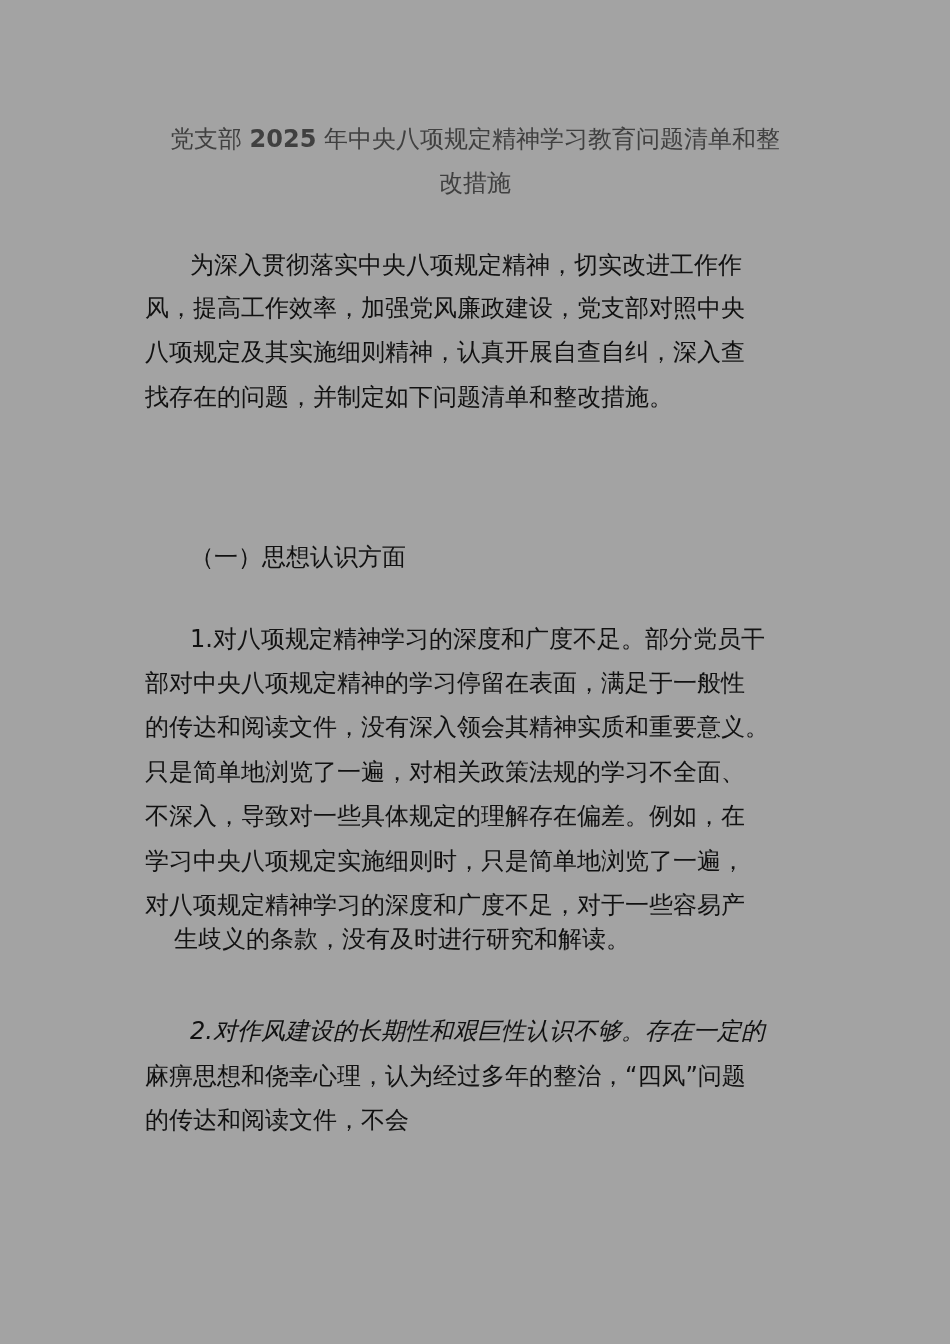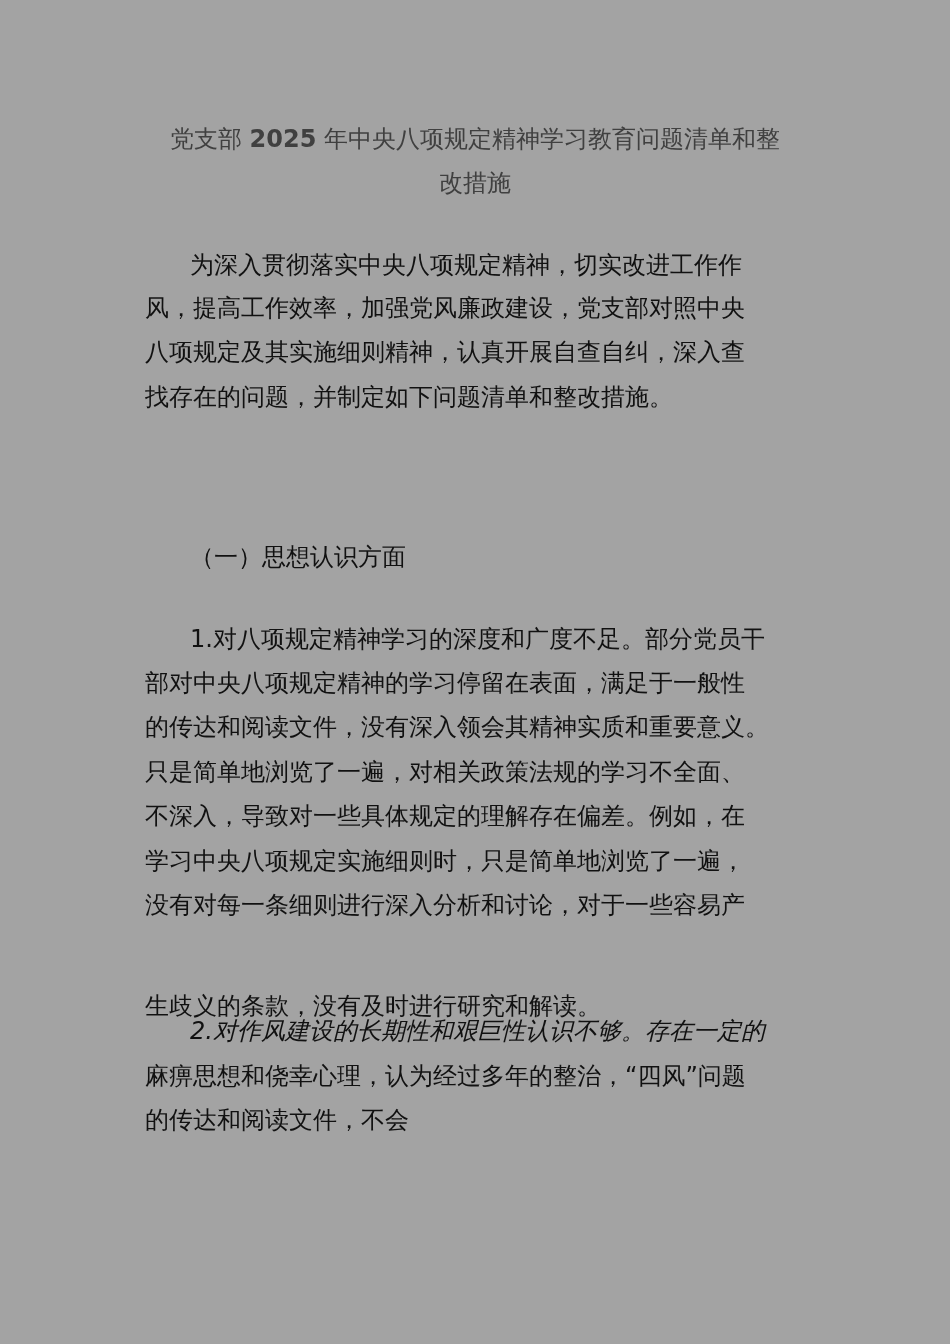--- a/index.html
+++ b/index.html
@@ -32,20 +32,20 @@
 
 
   <div class="line" style="top:536px; left:190px;">（一）思想认识方面</div>
 
   <div class="line indent" style="top:618px;">1.对八项规定精神学习的深度和广度不足。部分党员干</div>
   <div class="line" style="top:662px;">部对中央八项规定精神的学习停留在表面，满足于一般性</div>
   <div class="line" style="top:706px;">的传达和阅读文件，没有深入领会其精神实质和重要意义。</div>
   <div class="line" style="top:751px;">只是简单地浏览了一遍，对相关政策法规的学习不全面、</div>
   <div class="line" style="top:795px;">不深入，导致对一些具体规定的理解存在偏差。例如，在</div>
   <div class="line" style="top:840px;">学习中央八项规定实施细则时，只是简单地浏览了一遍，</div>
-  <div class="line" style="top:884px;">没有对每一条细则进行深入分析和讨论，对于一些容易产</div>
-  <div class="line" style="top:985px;">生歧义的条款，没有及时进行研究和解读。</div>
+  <div class="line" style="top:884px;">对八项规定精神学习的深度和广度不足，对于一些容易产</div>
+  <div class="line" style="top:918px;margin-left:29px;">生歧义的条款，没有及时进行研究和解读。</div>
 
   <div class="line indent" style="top:1010px;font-style:italic;">2.对作风建设的长期性和艰巨性认识不够。存在一定的</div>
   <div class="line" style="top:1055px;">麻痹思想和侥幸心理，认为经过多年的整治，“四风”问题</div>
   <div class="line" style="top:1099px;">的传达和阅读文件，不会</div>
 
 </div>
 
 </body></html>

